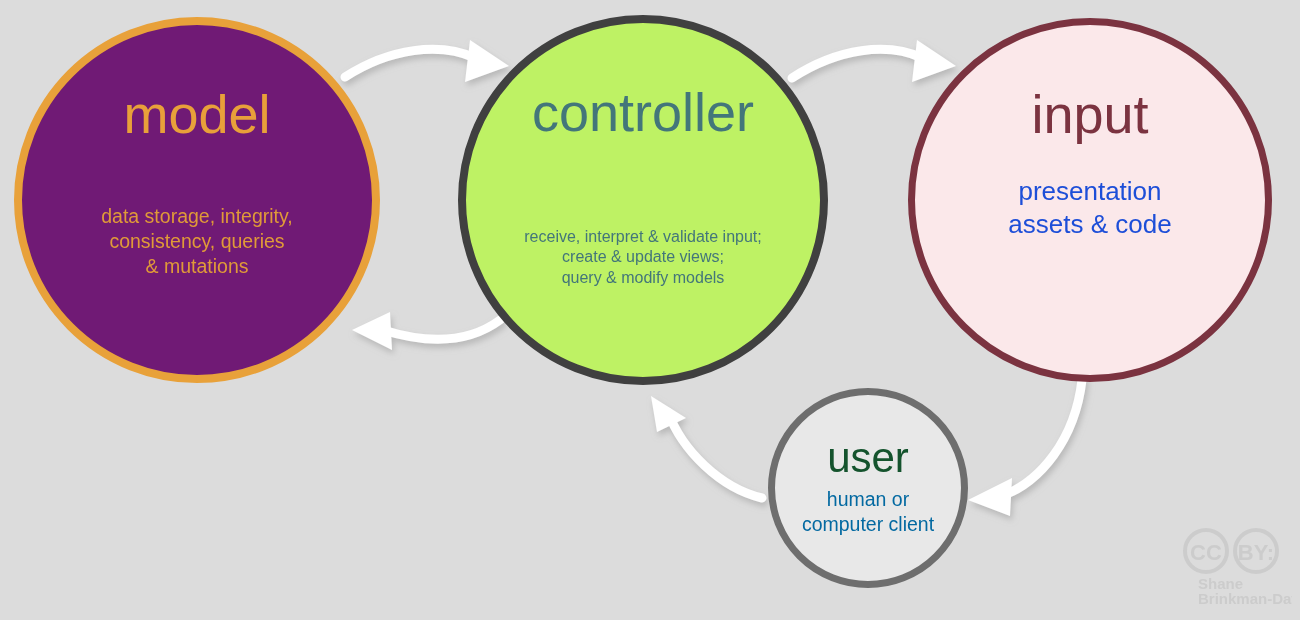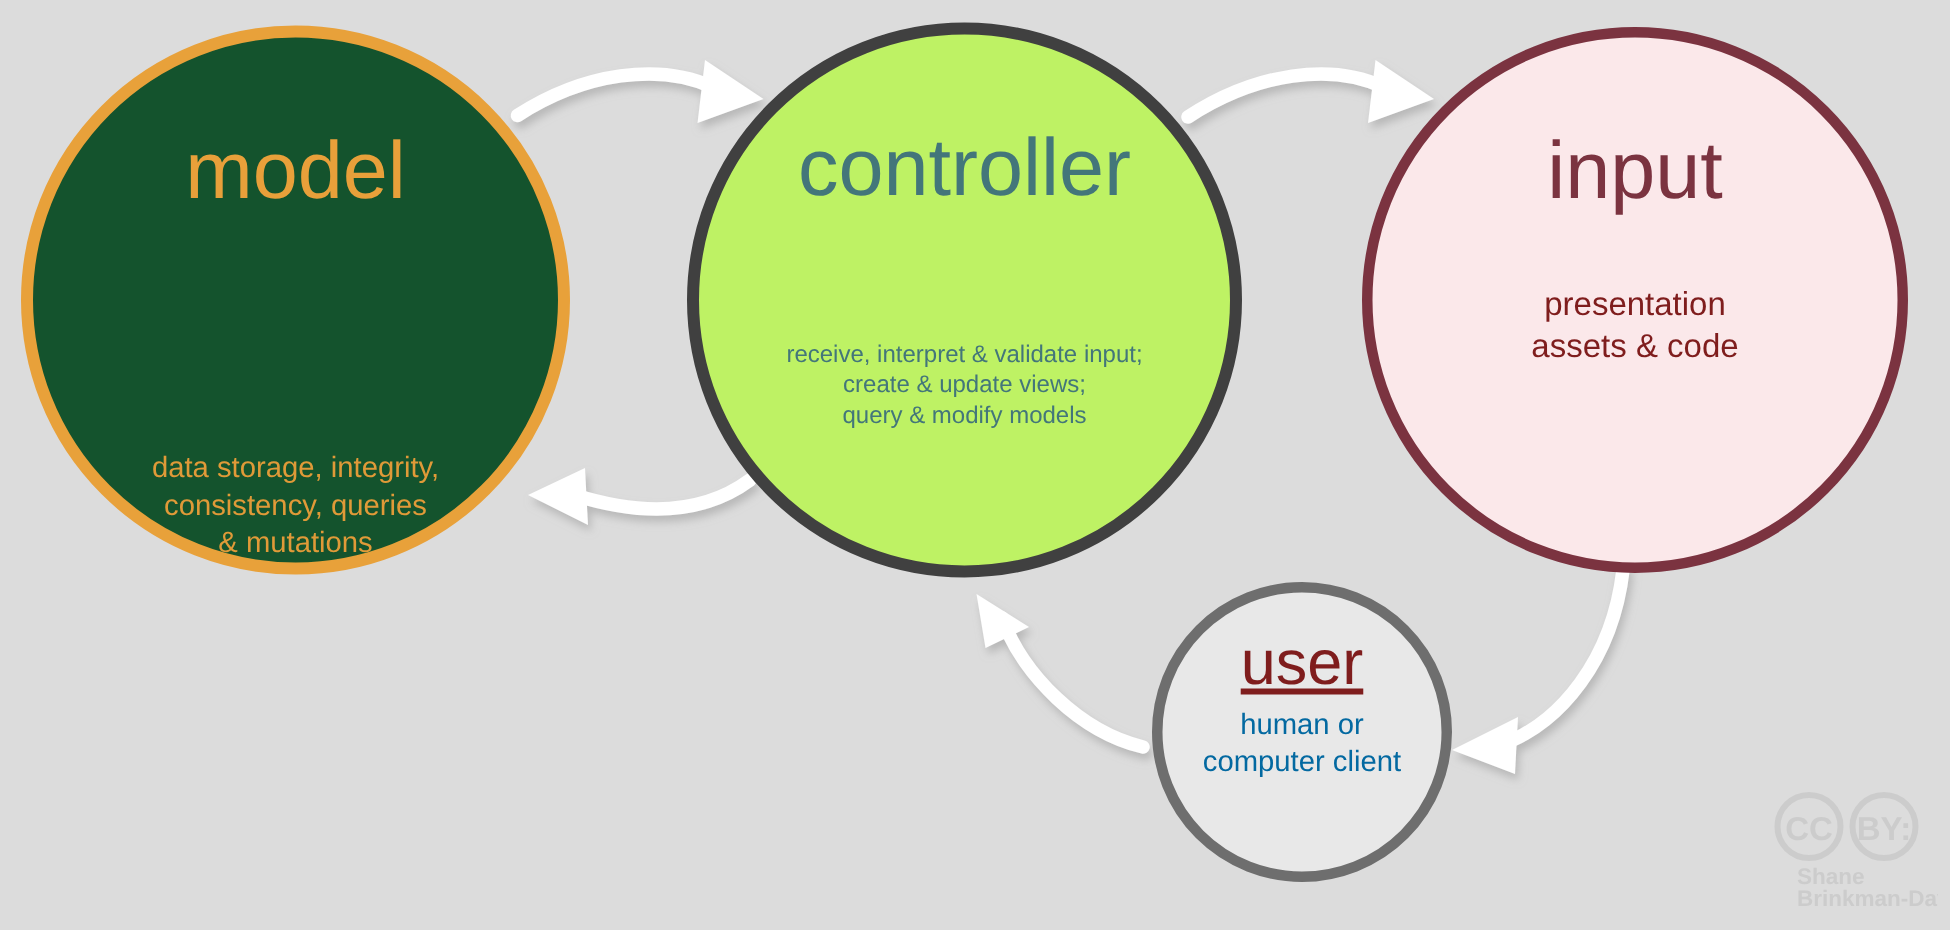--- a/index.html
+++ b/index.html
@@ -45,23 +45,22 @@
   .node-desc {
     text-align: center;
     line-height: 1.28;
     white-space: pre-line;
   }
 
   
   #node-model {
     left: 14px;  top: 17px;
     width: 366px; height: 366px;
-    background: #14532d;
+    background: #701a75;
     border: 8px solid #e8a13a;
-    justify-content: space-between;
   }
   #node-model .node-title {
     color: #e8a03a;
     font-size: 54px;
     margin-top: 62px;
   }
   #node-model .node-desc {
     color: #e09a38;
     font-size: 19.5px;
     margin-top: 63px;
@@ -92,37 +91,36 @@
     width: 364px; height: 364px;
     background: #fbe8ea;
     border: 7px solid #7b3340;
   }
   #node-view .node-title {
     color: #7b3340;
     font-size: 54px;
     margin-top: 62px;
   }
   #node-view .node-desc {
-    color: #7f1d1d;
-    font-size: 22px;
-    margin-top: 48px;
+    color: #1d4ed8;
+    font-size: 26px;
+    margin-top: 34px;
   }
 
   
   #node-user {
     left: 768px; top: 388px;
     width: 200px; height: 200px;
     background: #e8e8e8;
     border: 7px solid #6e6e6e;
   }
   #node-user .node-title {
-    color: #7f1d1d;
+    color: #14532d;
     font-size: 42px;
-    margin-top: 26px;
-    text-decoration: underline;
+    margin-top: 42px;
   }
   #node-user .node-desc {
     color: #0369a1;
     font-size: 19.5px;
     margin-top: 8px;
   }
 
   
   #cc-badge {
     position: absolute;

